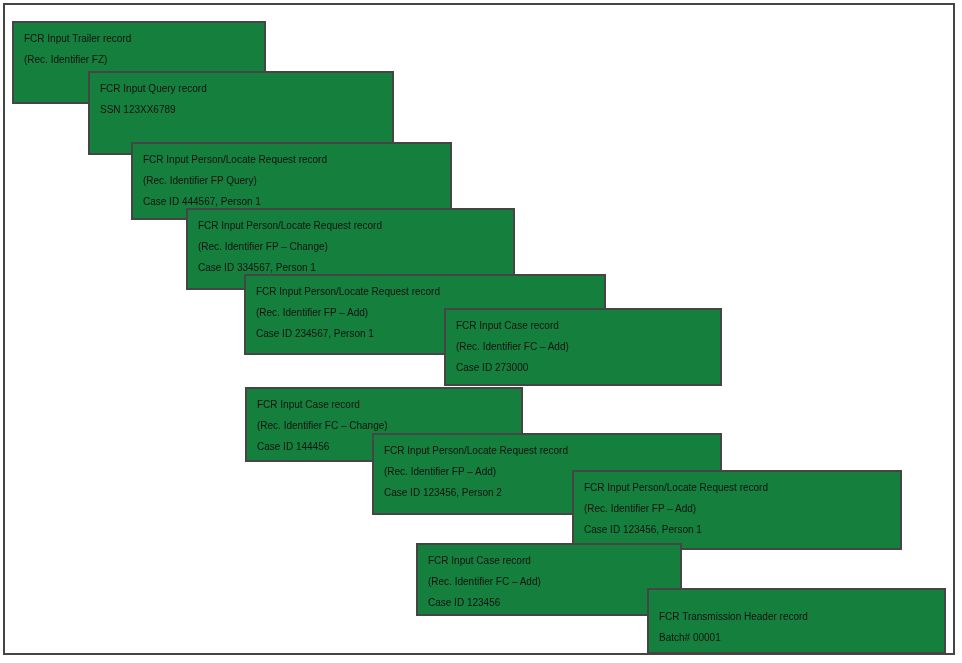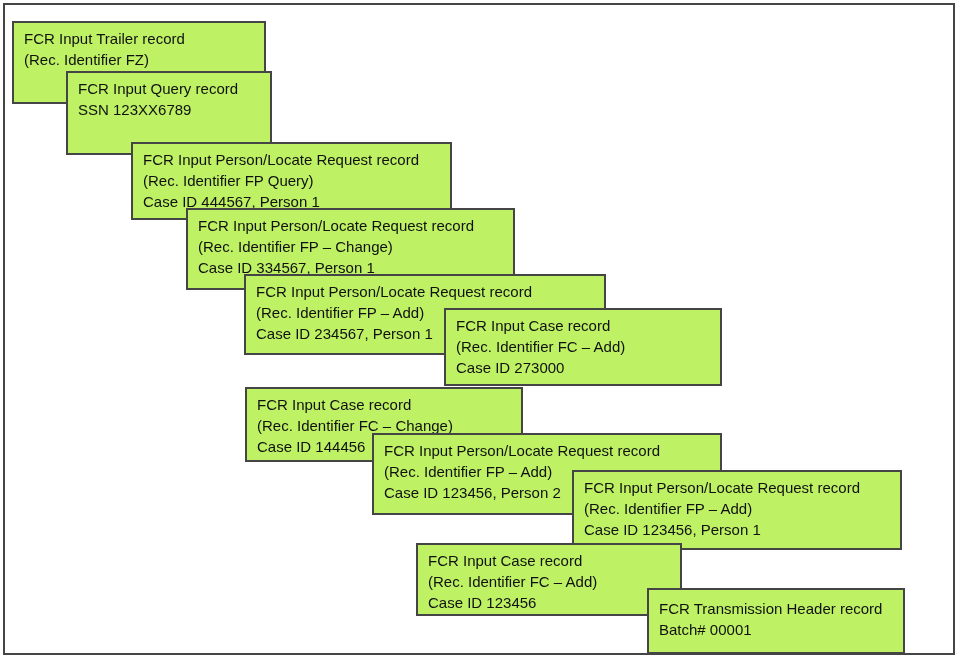--- a/index.html
+++ b/index.html
@@ -20,44 +20,44 @@
     left: 3px;
     top: 3px;
     width: 952px;
     height: 652px;
     border: 2px solid #454545;
     background: #ffffff;
     box-sizing: border-box;
   }
   .record-box {
     position: absolute;
-    background: #bef264;
+    background: #15803d;
     border: 2px solid #454545;
     box-sizing: border-box;
     padding: 5px 6px 0 10px;
-    font-size: 15px;
+    font-size: 10px;
     line-height: 21px;
     color: #111111;
     white-space: nowrap;
     overflow: hidden;
   }
   .record-box .line { display: block; }
 
   
   .b1  { left: 12px;  top: 21px;  width: 254px; height: 83px; z-index: 1; }
-  .b2  { left: 66px;  top: 71px;  width: 206px; height: 84px; z-index: 2; }
+  .b2  { left: 88px;  top: 71px;  width: 306px; height: 84px; z-index: 2; }
   .b3  { left: 131px; top: 142px; width: 321px; height: 78px; z-index: 3; }
   .b4  { left: 186px; top: 208px; width: 329px; height: 82px; z-index: 4; }
   .b5  { left: 244px; top: 274px; width: 362px; height: 81px; z-index: 5; }
   .b6  { left: 444px; top: 308px; width: 278px; height: 78px; z-index: 6; }
   .b7  { left: 245px; top: 387px; width: 278px; height: 75px; z-index: 7; }
   .b8  { left: 372px; top: 433px; width: 350px; height: 82px; z-index: 8; }
   .b9  { left: 572px; top: 470px; width: 330px; height: 80px; z-index: 9; }
   .b10 { left: 416px; top: 543px; width: 266px; height: 73px; z-index: 10; }
-  .b11 { left: 647px; top: 588px; width: 258px; height: 66px; z-index: 11; padding-top: 8px; }
+  .b11 { left: 647px; top: 588px; width: 299px; height: 66px; z-index: 11; padding-top: 16px; }
 </style>
 </head>
 <body>
 
 <div class="canvas">
 
   <div class="frame"></div>
 
   <div class="record-box b1">
     <span class="line">FCR Input Trailer record</span>

